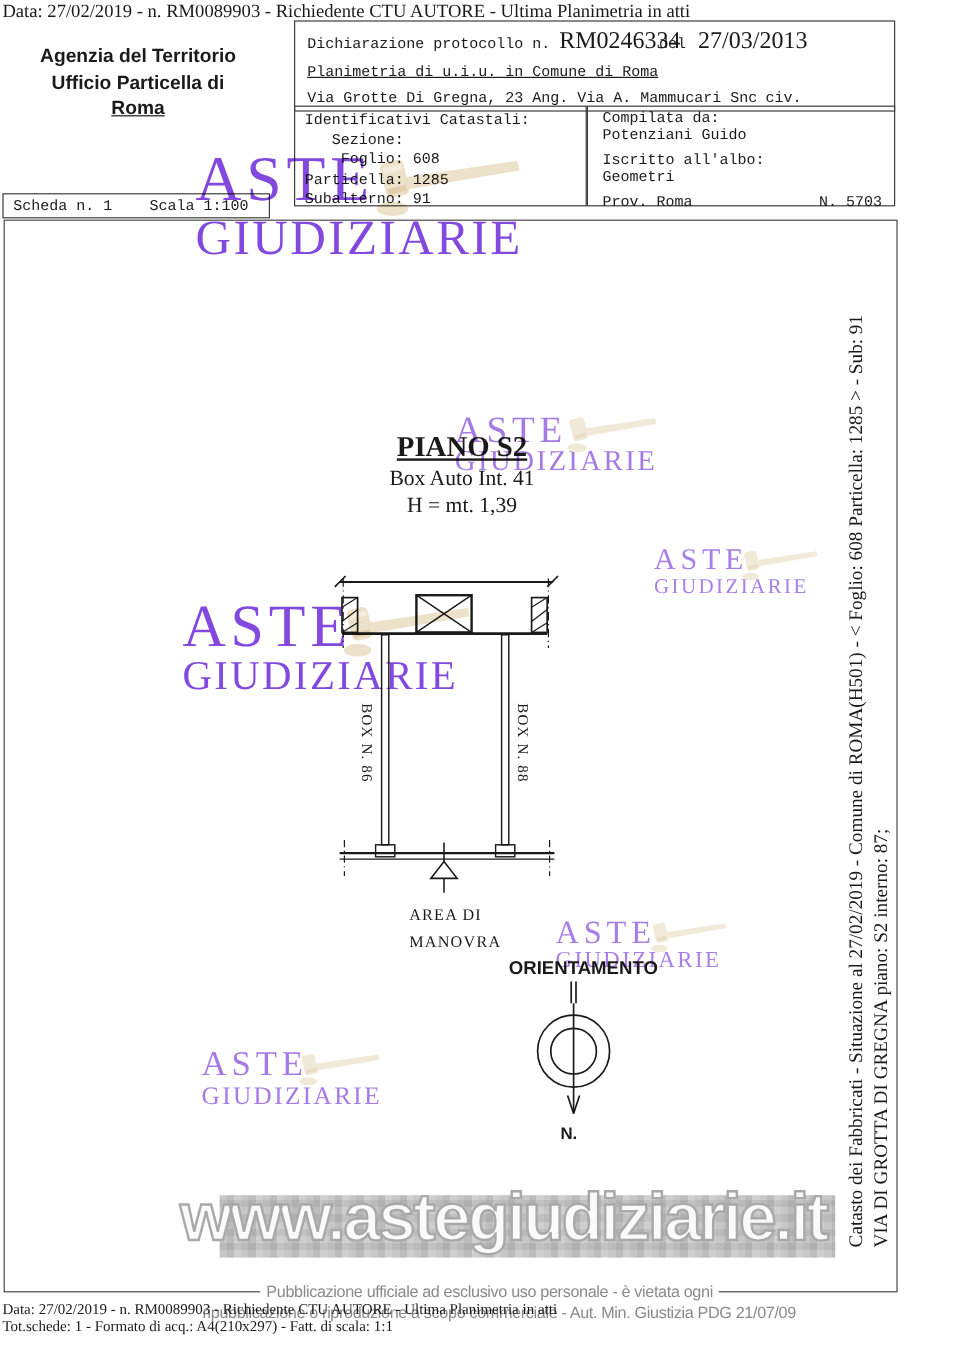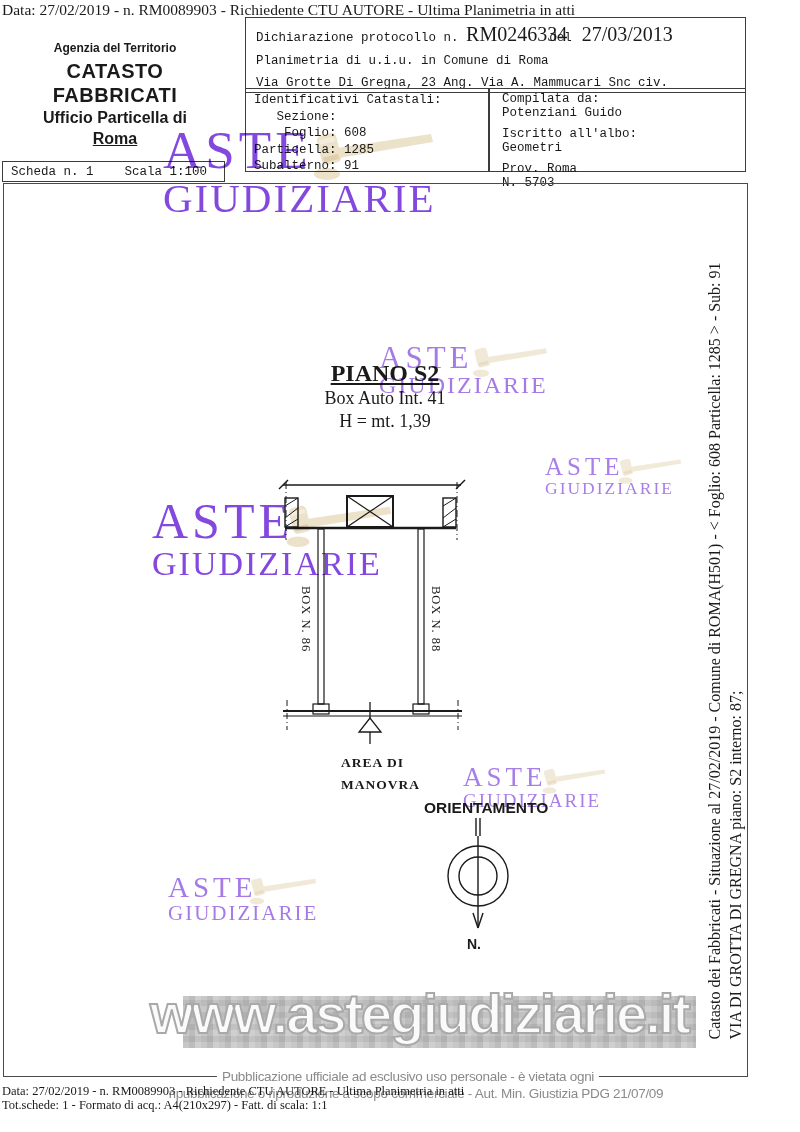--- a/index.html
+++ b/index.html
@@ -8,42 +8,42 @@
     position:relative; width:800px; height:1132px; background:#fff;
     font-family:"Liberation Serif", serif; color:#1a1a1a; overflow:hidden;
   }
   .serif { font-family:"Liberation Serif", serif; }
 
   .top-line { position:absolute; left:2px; top:1px; font-size:15.5px; white-space:nowrap; }
 
   
   .agency { position:absolute; left:5px; top:37px; width:220px; text-align:center;
             font-family:"Liberation Sans", sans-serif; font-weight:bold; }
-  .agency .l1 { font-size:12px; line-height:22px; }
+  .agency .l1 { font-size:16px; line-height:22px; }
   .agency .l2 { font-size:20px; line-height:24px; letter-spacing:0.5px; }
   .agency .l3 { font-size:16px; line-height:21px; }
   .agency .l4 { font-size:16px; line-height:21px;text-decoration:underline; }
 
   
   .hbox { position:absolute; border:1px solid #3c3c3c; background:transparent;
           font-family:"Liberation Mono", monospace; font-size:12.5px; }
   .box-a { left:245px; top:17px; width:501px; height:76px; padding:4px 8px 12px 10px; }
   .box-a .row1 { line-height:24px; white-space:nowrap; }
-  .box-a .row2 { line-height:22px; white-space:nowrap; }
+  .box-a .row2 { line-height:22px; white-space:nowrap;text-decoration:underline; }
   .box-a .row3 { line-height:22px; position:relative; white-space:nowrap; }
   .proto-big { font-family:"Liberation Serif", serif; font-size:20px; }
   .del-overlap { margin-left:-18px; position:relative; z-index:1; }
   .date-big { font-family:"Liberation Serif", serif; font-size:20px; margin-left:10px; }
   .civ { position:absolute; left:382px; top:0; }
   .box-b { left:245px; top:88px; width:244px; height:84px; padding:3px 0 0 8px; }
   .box-b div { line-height:16.5px; white-space:pre; }
   .box-c { left:489px; top:88px; width:257px; height:84px; padding:3px 10px 0 12px; }
   .box-c div { line-height:14px; white-space:pre; }
   .box-c .gap { height:7px; }
-  .box-c .prov-row { display:flex; justify-content:space-between; margin-top:7px;flex-direction:column; }
+  .box-c .prov-row { display:flex; justify-content:space-between; margin-top:7px; }
 
   .scheda-box { position:absolute; left:2px; top:161px; width:223px; height:21px;
     border:1px solid #3c3c3c; font-family:"Liberation Mono", monospace; font-size:12.5px;
     display:flex; justify-content:space-between; align-items:center; padding:0 17px 0 8px;
     background:#fff; z-index:2; }
 
   
   .sheet { position:absolute; left:3px; top:183px; width:745px; height:894px;
            border:1px solid #4a4a4a; background:transparent; }
 
@@ -53,21 +53,21 @@
   .plan-titles .t2 { font-size:18px; line-height:23px; }
   .plan-titles .t3 { font-size:18px; line-height:22px; }
 
   .plan-svg { position:absolute; left:275px; top:478px; z-index:3; }
 
   .box-label { position:absolute; font-size:12.5px; writing-mode:vertical-rl; white-space:nowrap;
                letter-spacing:1px; z-index:3; }
   .box-label.left  { left:298px; top:586px; }
   .box-label.right { left:428px; top:586px; }
 
-  .area-label { position:absolute; left:341px; top:752px; font-weight:bold; font-size:13.5px;
+  .area-label { position:absolute; left:341px; top:752px; font-weight:normal; font-size:13.5px;
                 line-height:22px; letter-spacing:1px; z-index:3; }
 
   .orient-label { position:absolute; left:424px; top:799px; font-family:"Liberation Sans",sans-serif;
                   font-weight:bold; font-size:15.5px; z-index:3; }
   .compass-svg { position:absolute; left:440px; top:816px; z-index:3; }
   .north-label { position:absolute; left:467px; top:936px; font-family:"Liberation Sans",sans-serif;
                  font-weight:bold; font-size:14px; z-index:3; }
 
   
   .side-text { position:absolute; left:297px; top:591px; width:855px; height:42px;
@@ -115,21 +115,20 @@
 </style>
 </head>
 <body>
 
 <div class="page">
 
   <div class="top-line serif">Data: 27/02/2019 -  n. RM0089903 - Richiedente CTU AUTORE - Ultima Planimetria in atti</div>
 
   <div class="agency">
     <div class="l1">Agenzia del Territorio</div>
-    <div class="l2">CATASTO FABBRICATI</div>
     <div class="l3">Ufficio Particella di</div>
     <div class="l4">Roma</div>
   </div>
 
   <div class="hbox box-a">
     <div class="row1">
       <span>Dichiarazione protocollo n.</span>
       <span class="proto-big">RM0246334</span><span class="del-overlap">del</span><span class="date-big">27/03/2013</span>
     </div>
     <div class="row2">Planimetria di u.i.u. in Comune di Roma</div>

